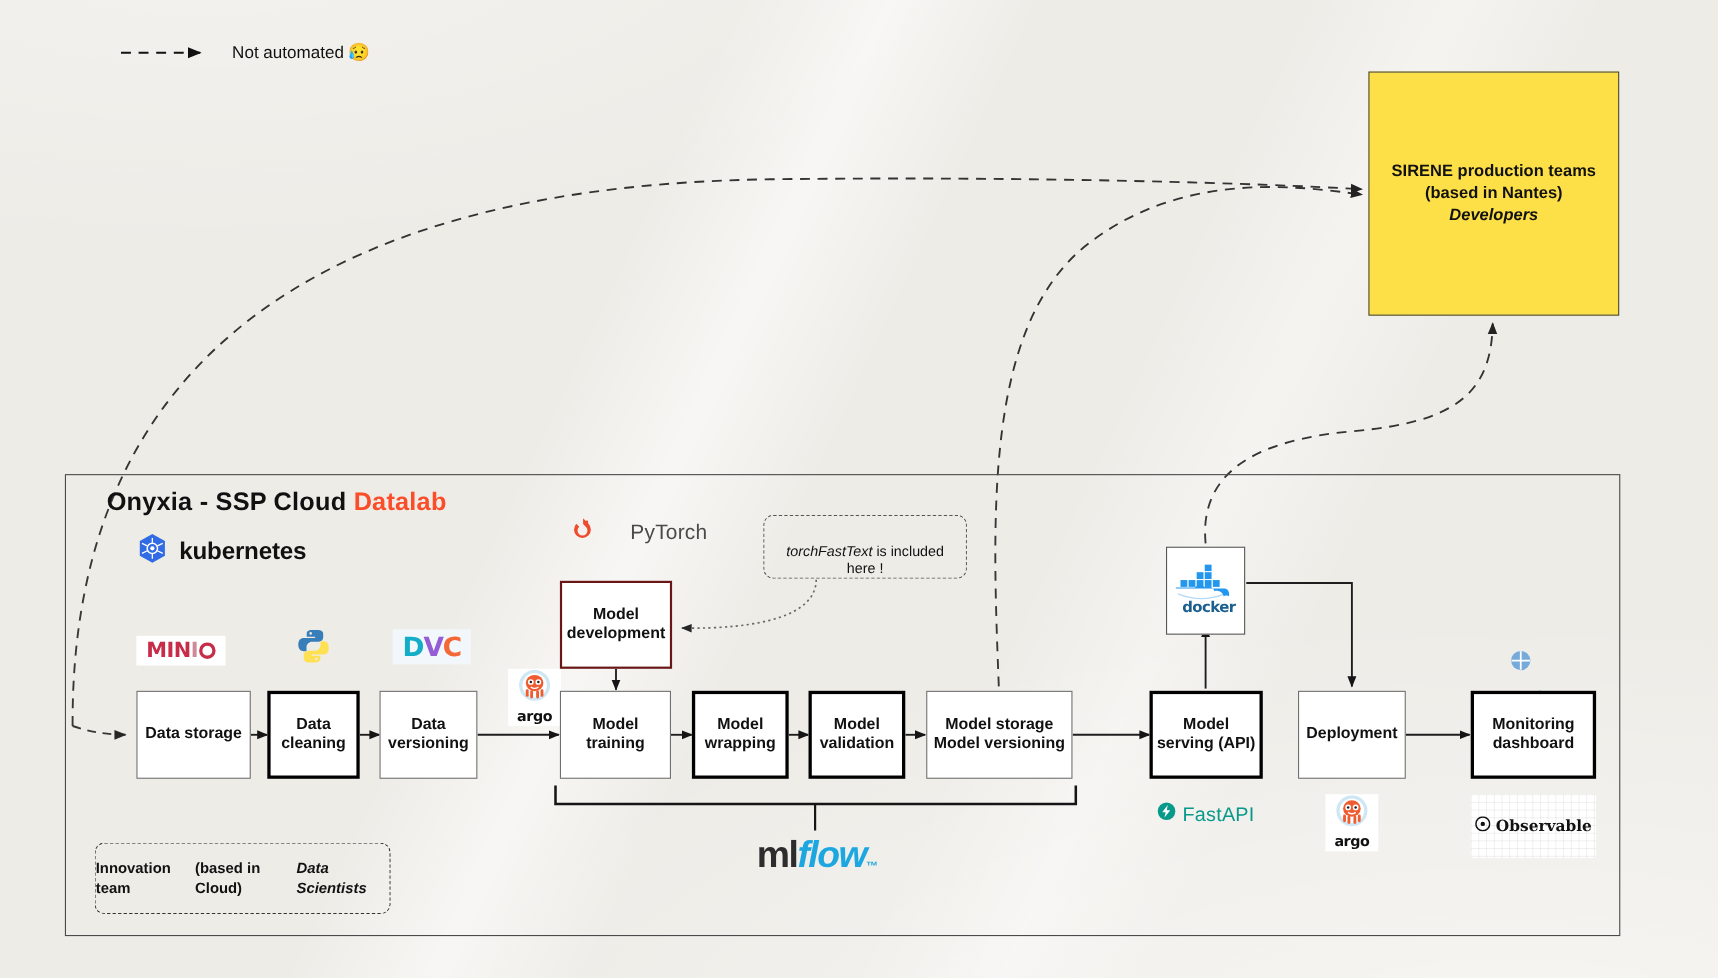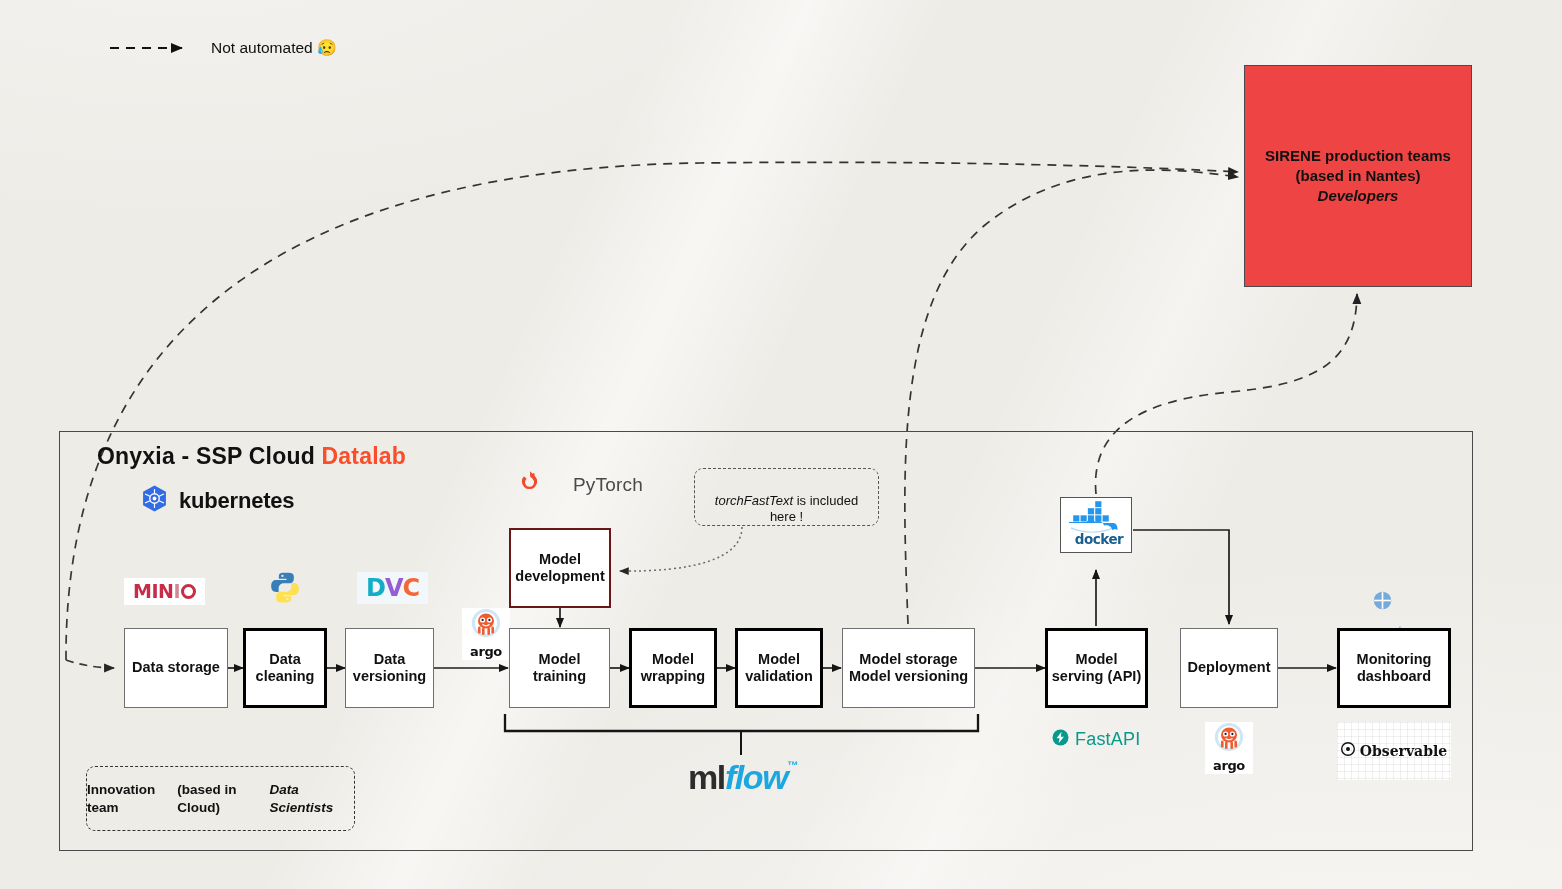--- a/index.html
+++ b/index.html
@@ -37,41 +37,41 @@
     color: #111;
     line-height: 1.2;
     white-space: pre-line;
   }
   .node.thick { border: 3.2px solid #000; }
   .node.maroon { border: 2.6px solid #6b1616; }
 
   
   #sirene-box {
     position: absolute; left: 1244px; top: 65px; width: 228px; height: 222px;
-    background: #ef4444; border: 1.6px solid #4a4a4a;
+    background: #fde047; border: 1.6px solid #4a4a4a;
     display: flex; flex-direction: column; align-items: center; justify-content: center;
     font-size: 15px; font-weight: bold; color: #111; line-height: 1.35;
   }
   #sirene-box .ital { font-style: italic; }
 
   
   #onyxia-panel {
     position: absolute; left: 59px; top: 431px; width: 1414px; height: 420px;
     border: 1.6px solid #4a4a4a;
     background: rgba(255,255,255,0.02);
   }
   #onyxia-title {
     position: absolute; left: 97px; top: 443px;
     font-size: 23px; font-weight: bold; color: #111;
     letter-spacing: .2px;
   }
   #onyxia-title .brand { color: #FB4D2A; }
 
   #k8s-row {
-    position: absolute; left: 140px; top: 484px;
+    position: absolute; left: 124px; top: 484px;
     display: flex; align-items: center; gap: 10px;
   }
   #k8s-label { font-size: 22px; font-weight: bold; color: #111; letter-spacing: -.2px; }
 
   
   #innovation-box {
     position: absolute; left: 86px; top: 766px; width: 269px; height: 65px;
     border: 1.6px dashed #333; border-radius: 9px;
     display: flex; flex-direction: row; align-items: center; justify-content: center;
     font-size: 13.5px; font-weight: bold; color: #111; line-height: 1.28;
@@ -90,21 +90,21 @@
   #callout .ital { font-style: italic; }
 
   
   #legend-text {
     position: absolute; left: 211px; top: 38px;
     font-size: 15.5px; color: #111;
   }
   #legend-emoji { font-size: 16px; }
 
   
-  .logo { position: absolute; display: flex; align-items: flex-start; }
+  .logo { position: absolute; display: flex; align-items: flex-end; }
 
   .minio-chip {
     background:#fff; padding: 4px 9px;
     font-family: "DejaVu Sans", sans-serif;
     font-weight: 900; font-size: 19px; letter-spacing: -0.5px; line-height: 1;
     color:#C72C48; display:flex; align-items:center;
   }
   .minio-chip .pale { color:#cf8a99; }
   .minio-o {
     width: 15px; height: 15px; border: 3px solid #C72C48;
@@ -149,21 +149,21 @@
       linear-gradient(to bottom, rgba(0,0,0,.06) 1px, transparent 1px);
     background-size: 7px 7px, 7px 7px;
     width:114px; height:58px;
     display:flex; align-items:center; justify-content:center; gap:5px;
   }
   .observable-word {
     font-family:"DejaVu Serif", serif; font-weight:bold; font-size:14px; color:#111;
   }
 
   .docker-box {
-    position:absolute; left:1060px; top:497px; width:72px; height:56px;
+    position:absolute; left:1060px; top:497px; width:72px; height:80px;
     background:#fff; border:1.5px solid #555;
     display:flex; align-items:center; justify-content:center;
   }
 </style>
 </head>
 <body>
 
 <div id="stage">
   <div id="bg-sheen"></div>
 

